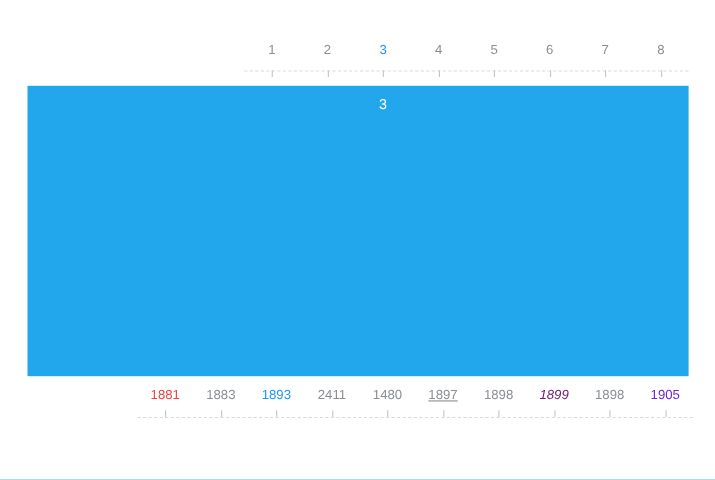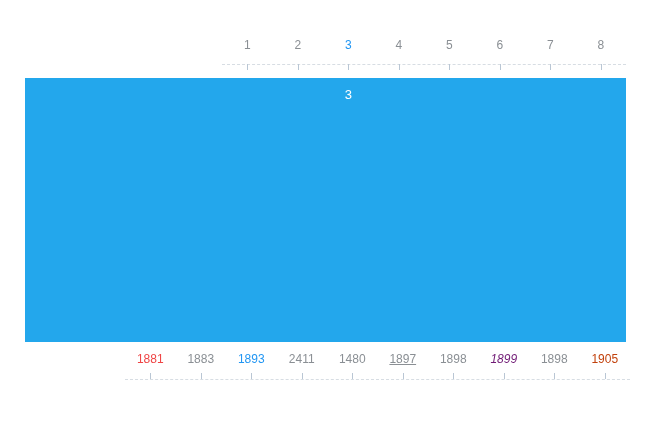--- a/index.html
+++ b/index.html
@@ -156,17 +156,17 @@
         <div class="tick-label" style="left: 227.25px; color: rgb(138, 143, 148);">1480</div>
         <div class="tick" style="left: 277.75px; border-left-color: rgb(185, 198, 212);"></div>
         <div class="tick-label" style="left: 277.75px; color: rgb(138, 143, 148); text-decoration: underline;">1897</div>
         <div class="tick" style="left: 328.25px; border-left-color: rgb(185, 198, 212);"></div>
         <div class="tick-label" style="left: 328.25px; color: rgb(138, 143, 148); text-align: right;">1898</div>
         <div class="tick" style="left: 378.75px; border-left-color: rgb(185, 198, 212);"></div>
         <div class="tick-label" style="left: 378.75px; color: #701a75; font-style: italic;">1899</div>
         <div class="tick" style="left: 429.25px; border-left-color: rgb(185, 198, 212);"></div>
         <div class="tick-label" style="left: 429.25px; color: rgb(138, 143, 148);">1898</div>
         <div class="tick" style="left: 479.75px; border-left-color: rgb(185, 198, 212);"></div>
-        <div class="tick-label" style="left: 479.75px; color: #c2410c;">1905</div>
+        <div class="tick-label" style="left: 479.75px; color: #6d28d9;">1905</div>
       </div>
   </div>
 
 </div>
 
 </body></html>

